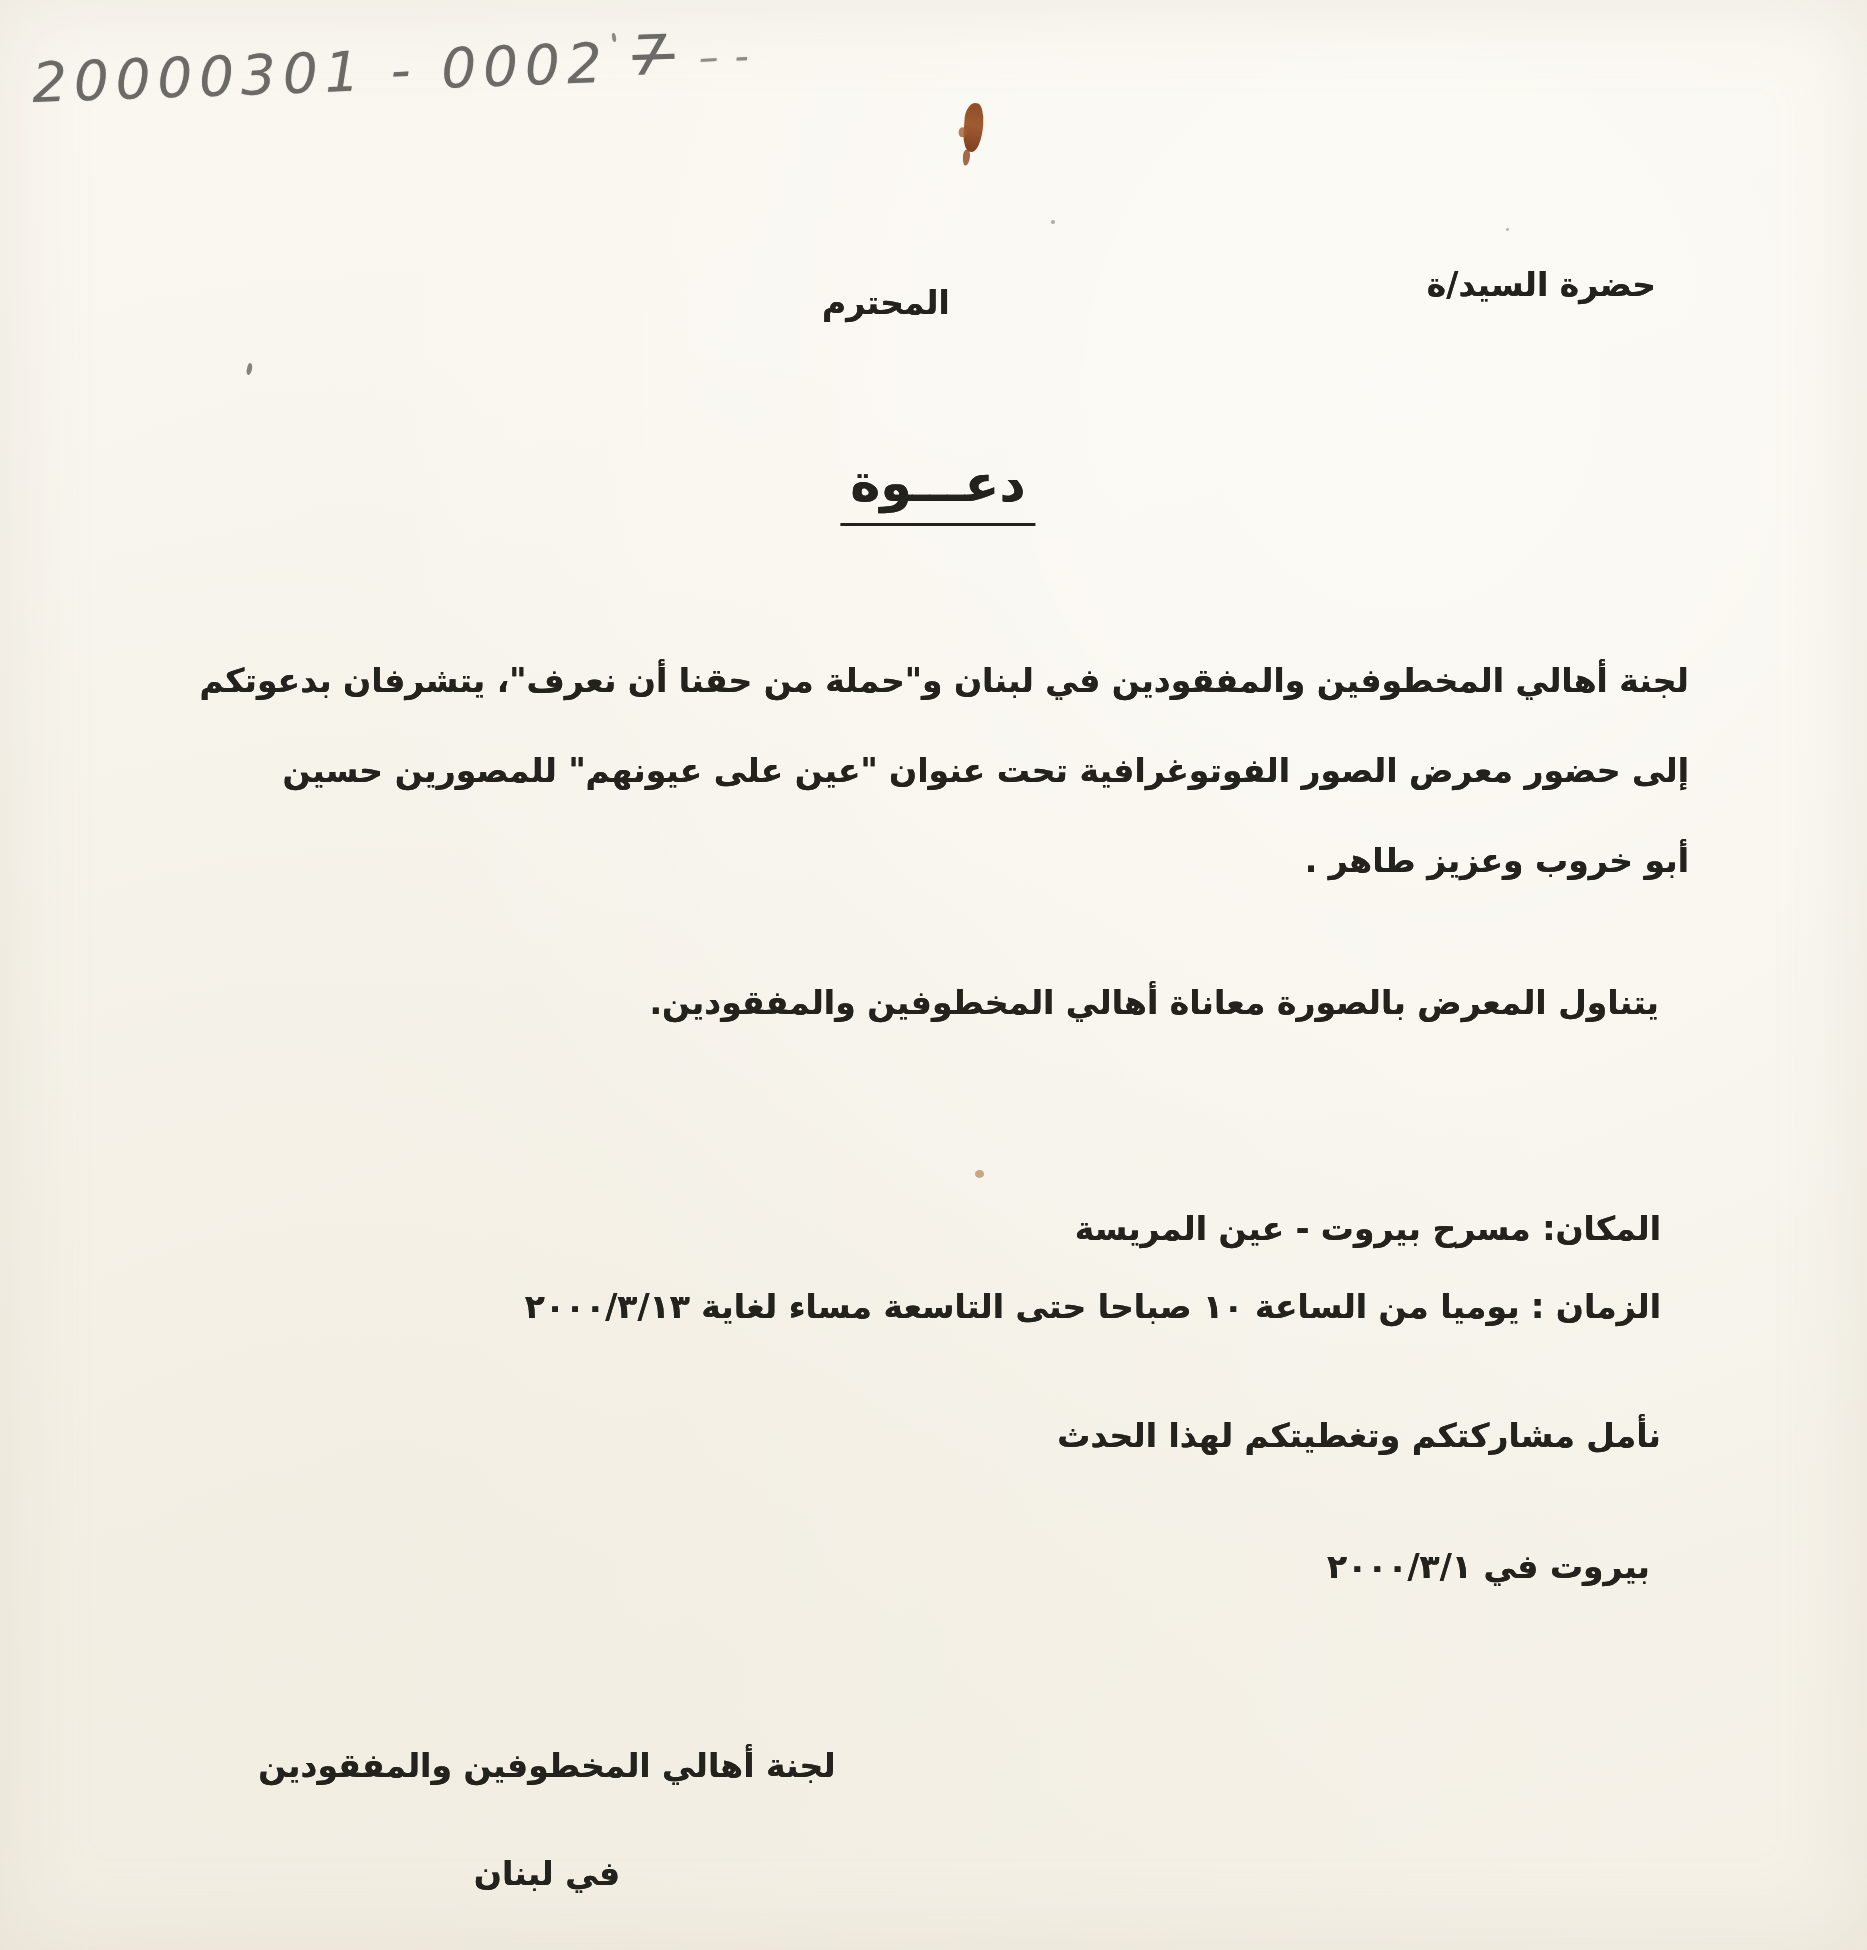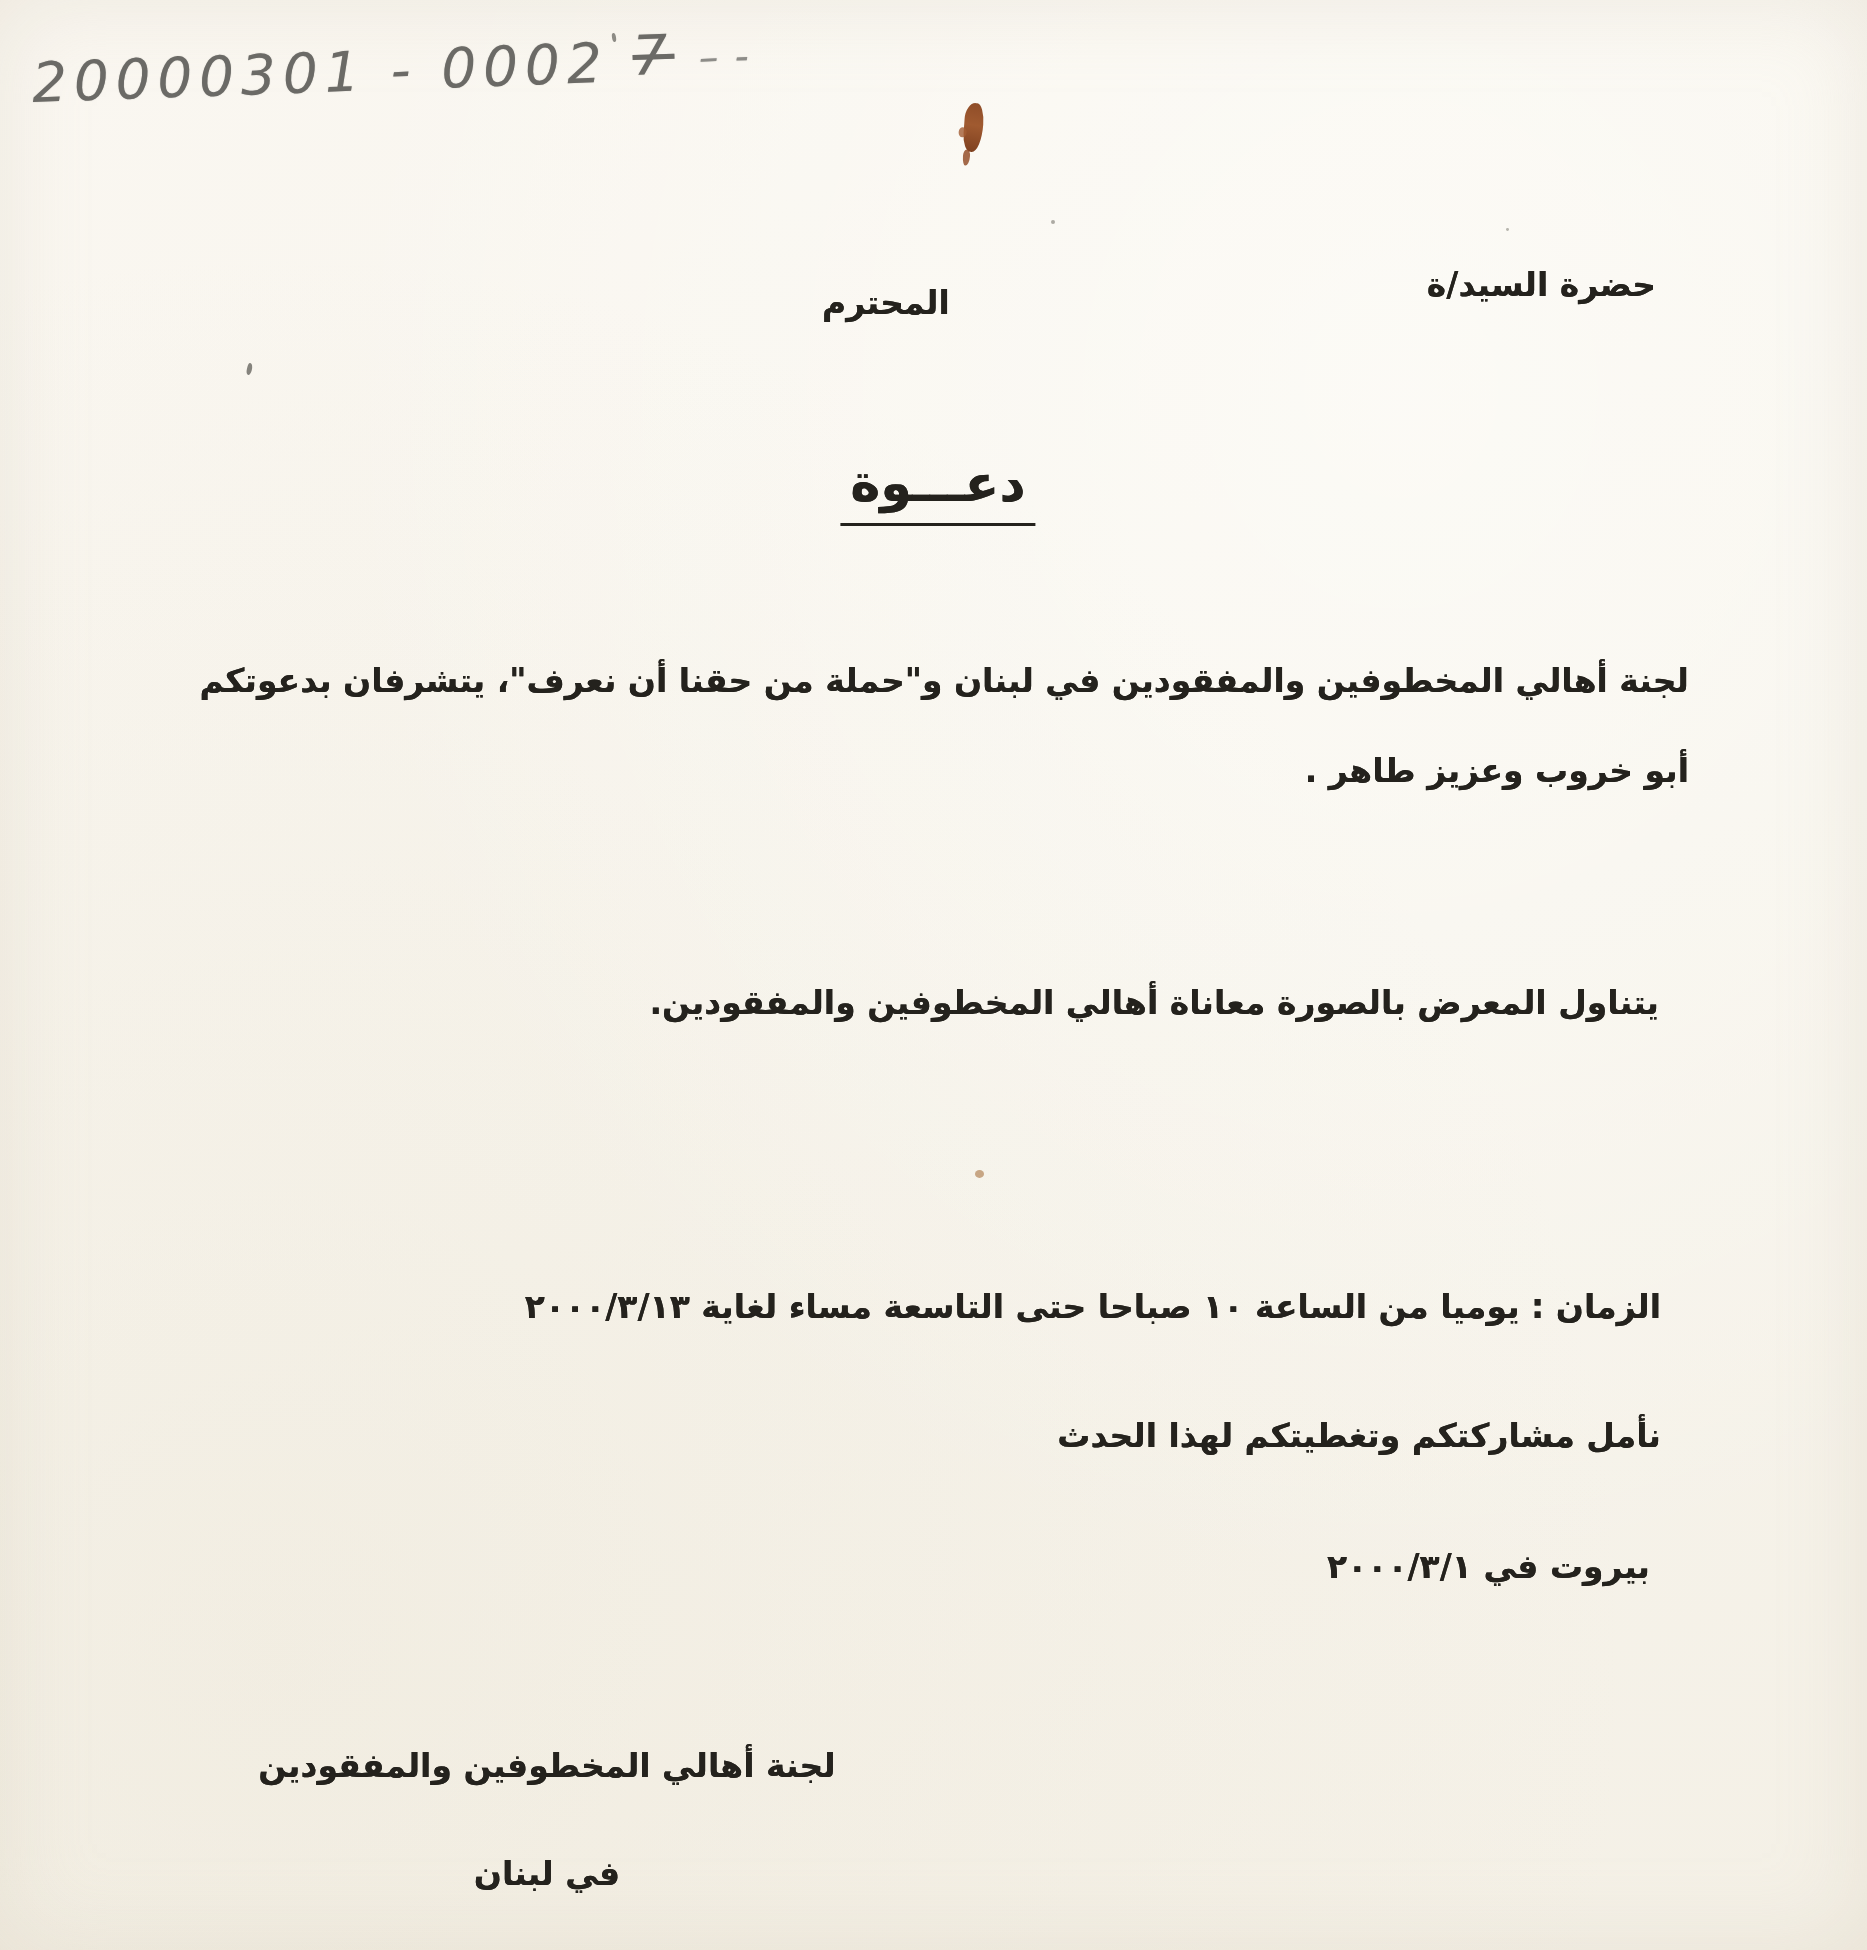--- a/index.html
+++ b/index.html
@@ -174,25 +174,27 @@
   <div class="speck speck-4"></div>
   <div class="speck speck-5"></div>
 
   <div class="arabic abs recipient">حضرة السيد/ة</div>
   <div class="arabic abs honorific">المحترم</div>
 
   <div class="arabic abs title">دعـــوة</div>
 
   <div class="arabic abs para1">
     <div class="line-justify">لجنة أهالي المخطوفين والمفقودين في لبنان و"حملة من حقنا أن نعرف"، يتشرفان بدعوتكم</div>
+    <div class="line-justify">إلى حضور معرض الصور الفوتوغرافية تحت عنوان "عين على عيونهم" للمصورين حسين</div>
     <div>أبو خروب وعزيز طاهر .</div>
   </div>
 
   <div class="arabic abs description">يتناول المعرض بالصورة معاناة أهالي المخطوفين والمفقودين.</div>
 
+  <div class="arabic abs venue-line">المكان: مسرح بيروت - عين المريسة</div>
   <div class="arabic abs time-line">الزمان : يوميا من الساعة ١٠ صباحا حتى التاسعة مساء لغاية ٢٠٠٠/٣/١٣</div>
 
   <div class="arabic abs closing-line">نأمل مشاركتكم وتغطيتكم لهذا الحدث</div>
 
   <div class="arabic abs dateline">بيروت في ٢٠٠٠/٣/١</div>
 
   <div class="arabic abs signature">
     <div class="sig-org">لجنة أهالي المخطوفين والمفقودين</div>
     <div class="sig-loc">في لبنان</div>
   </div>

